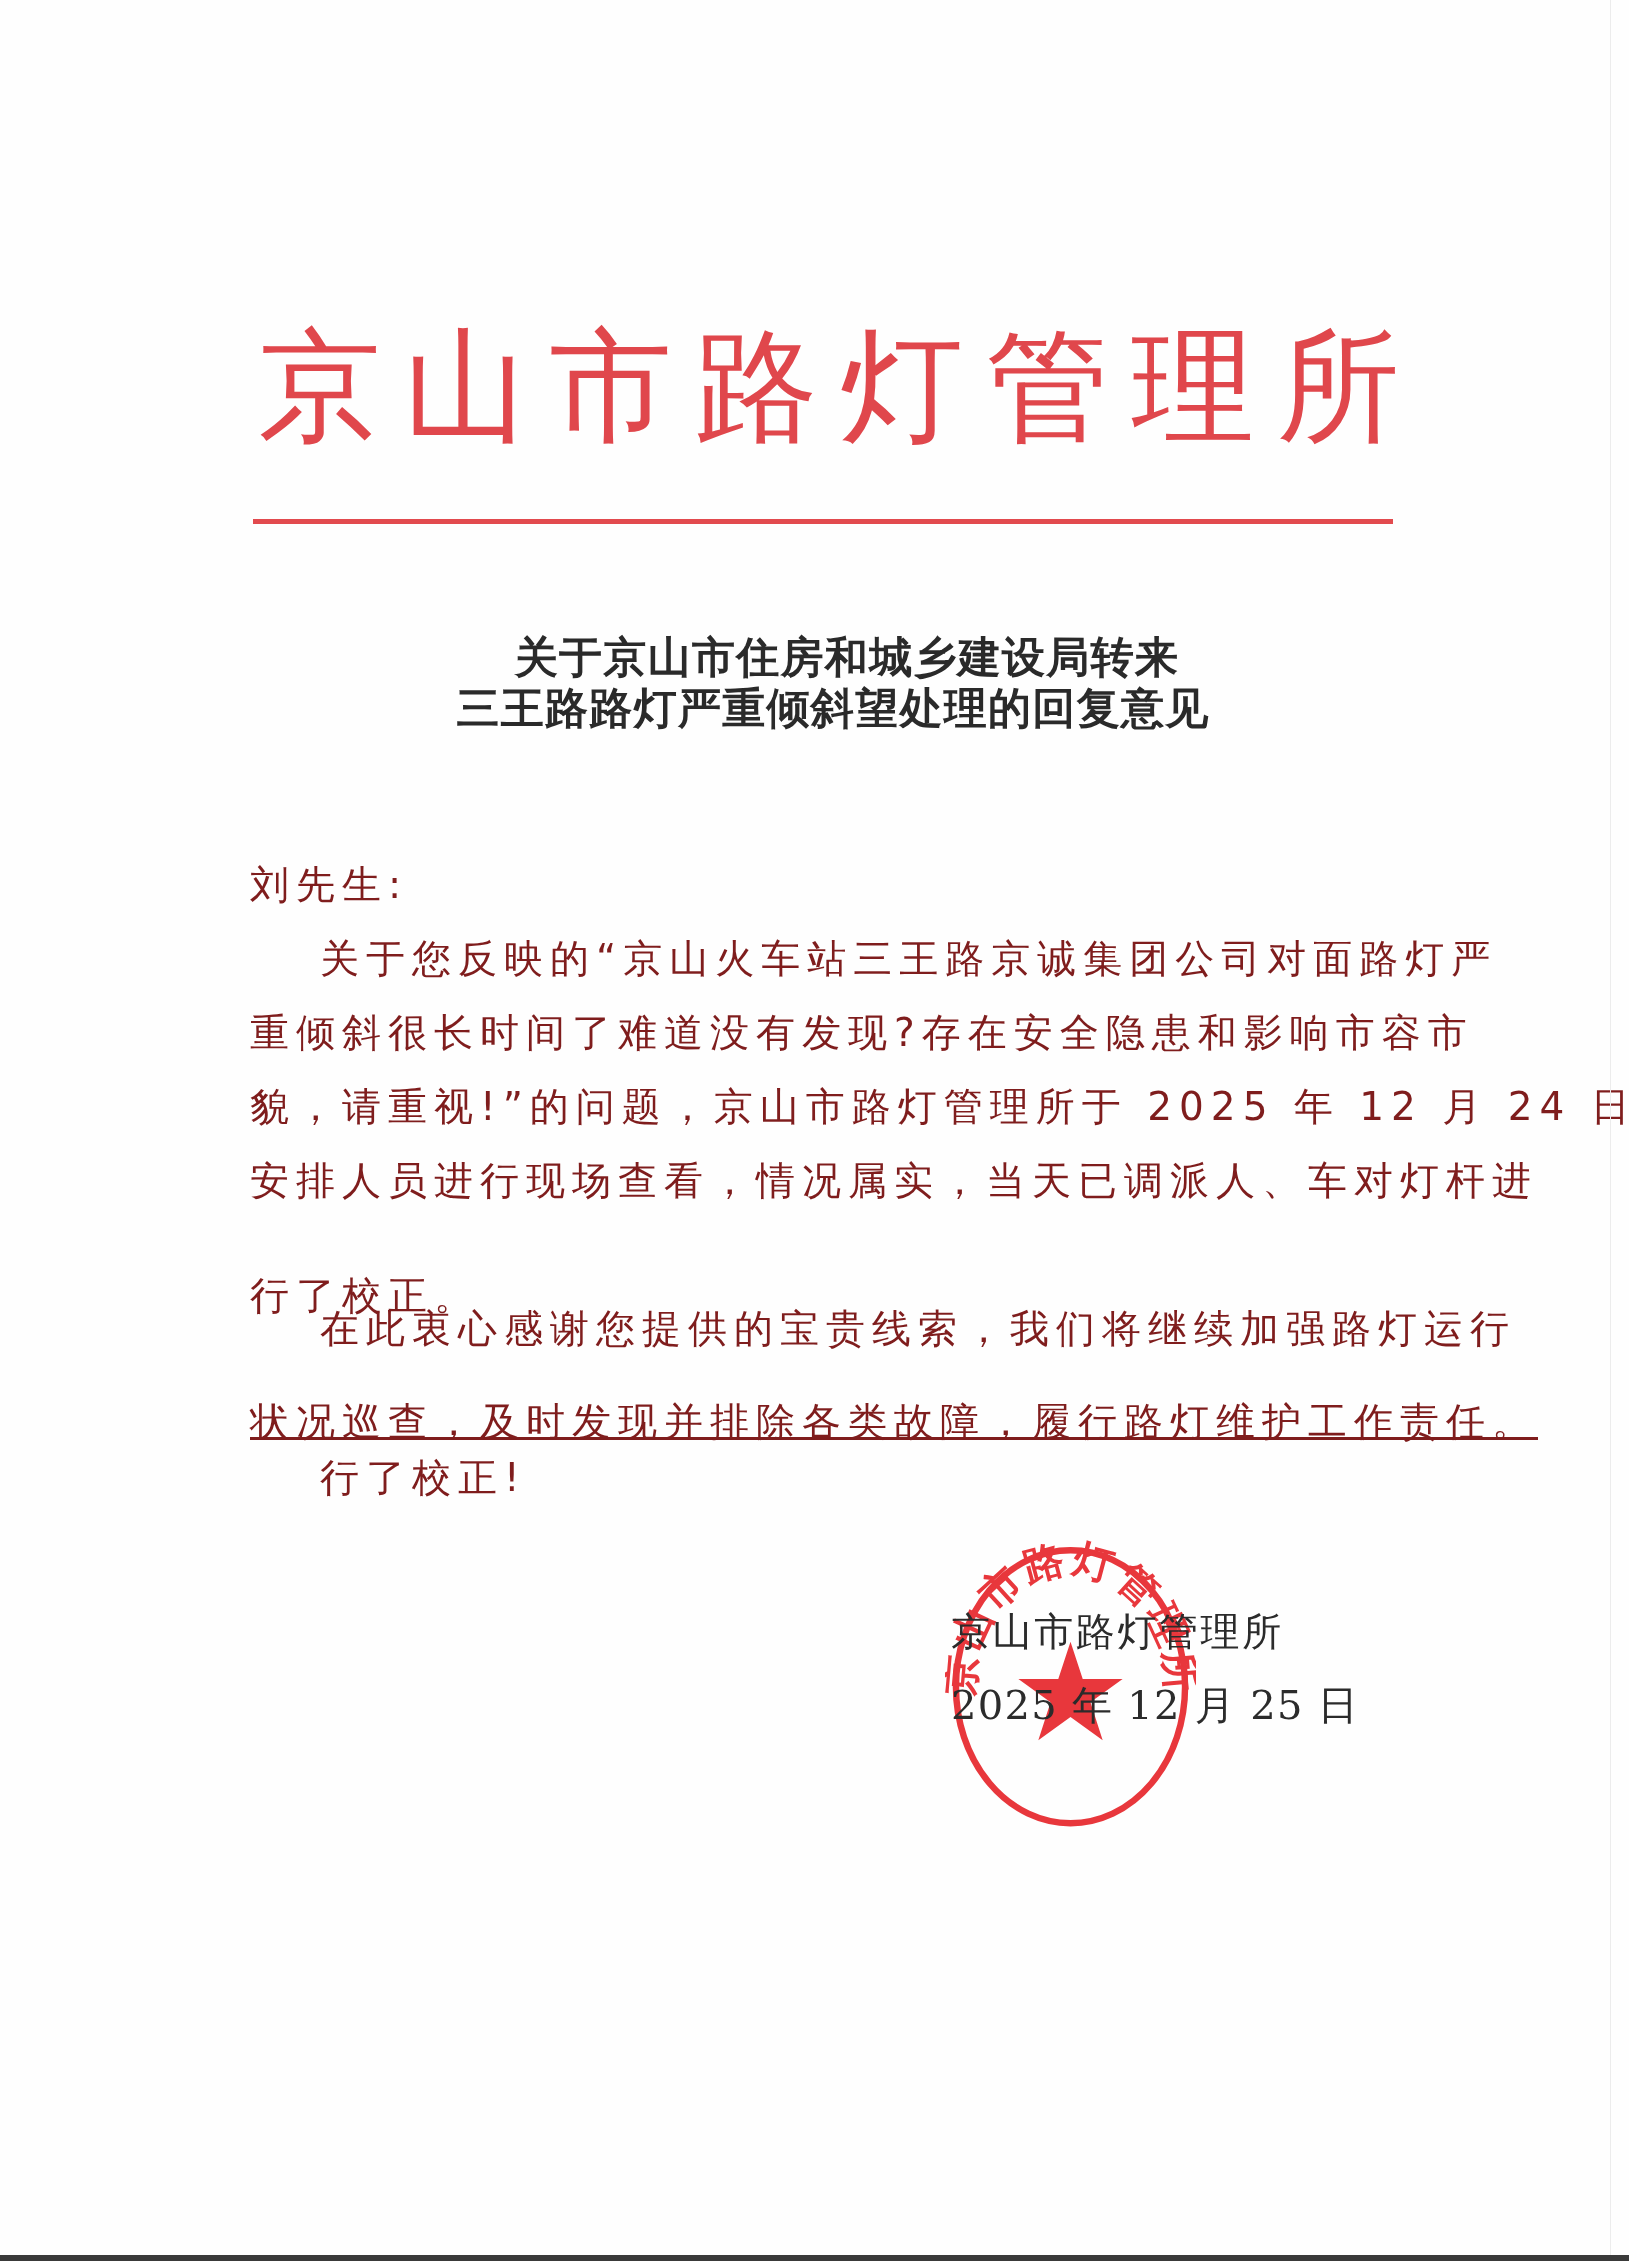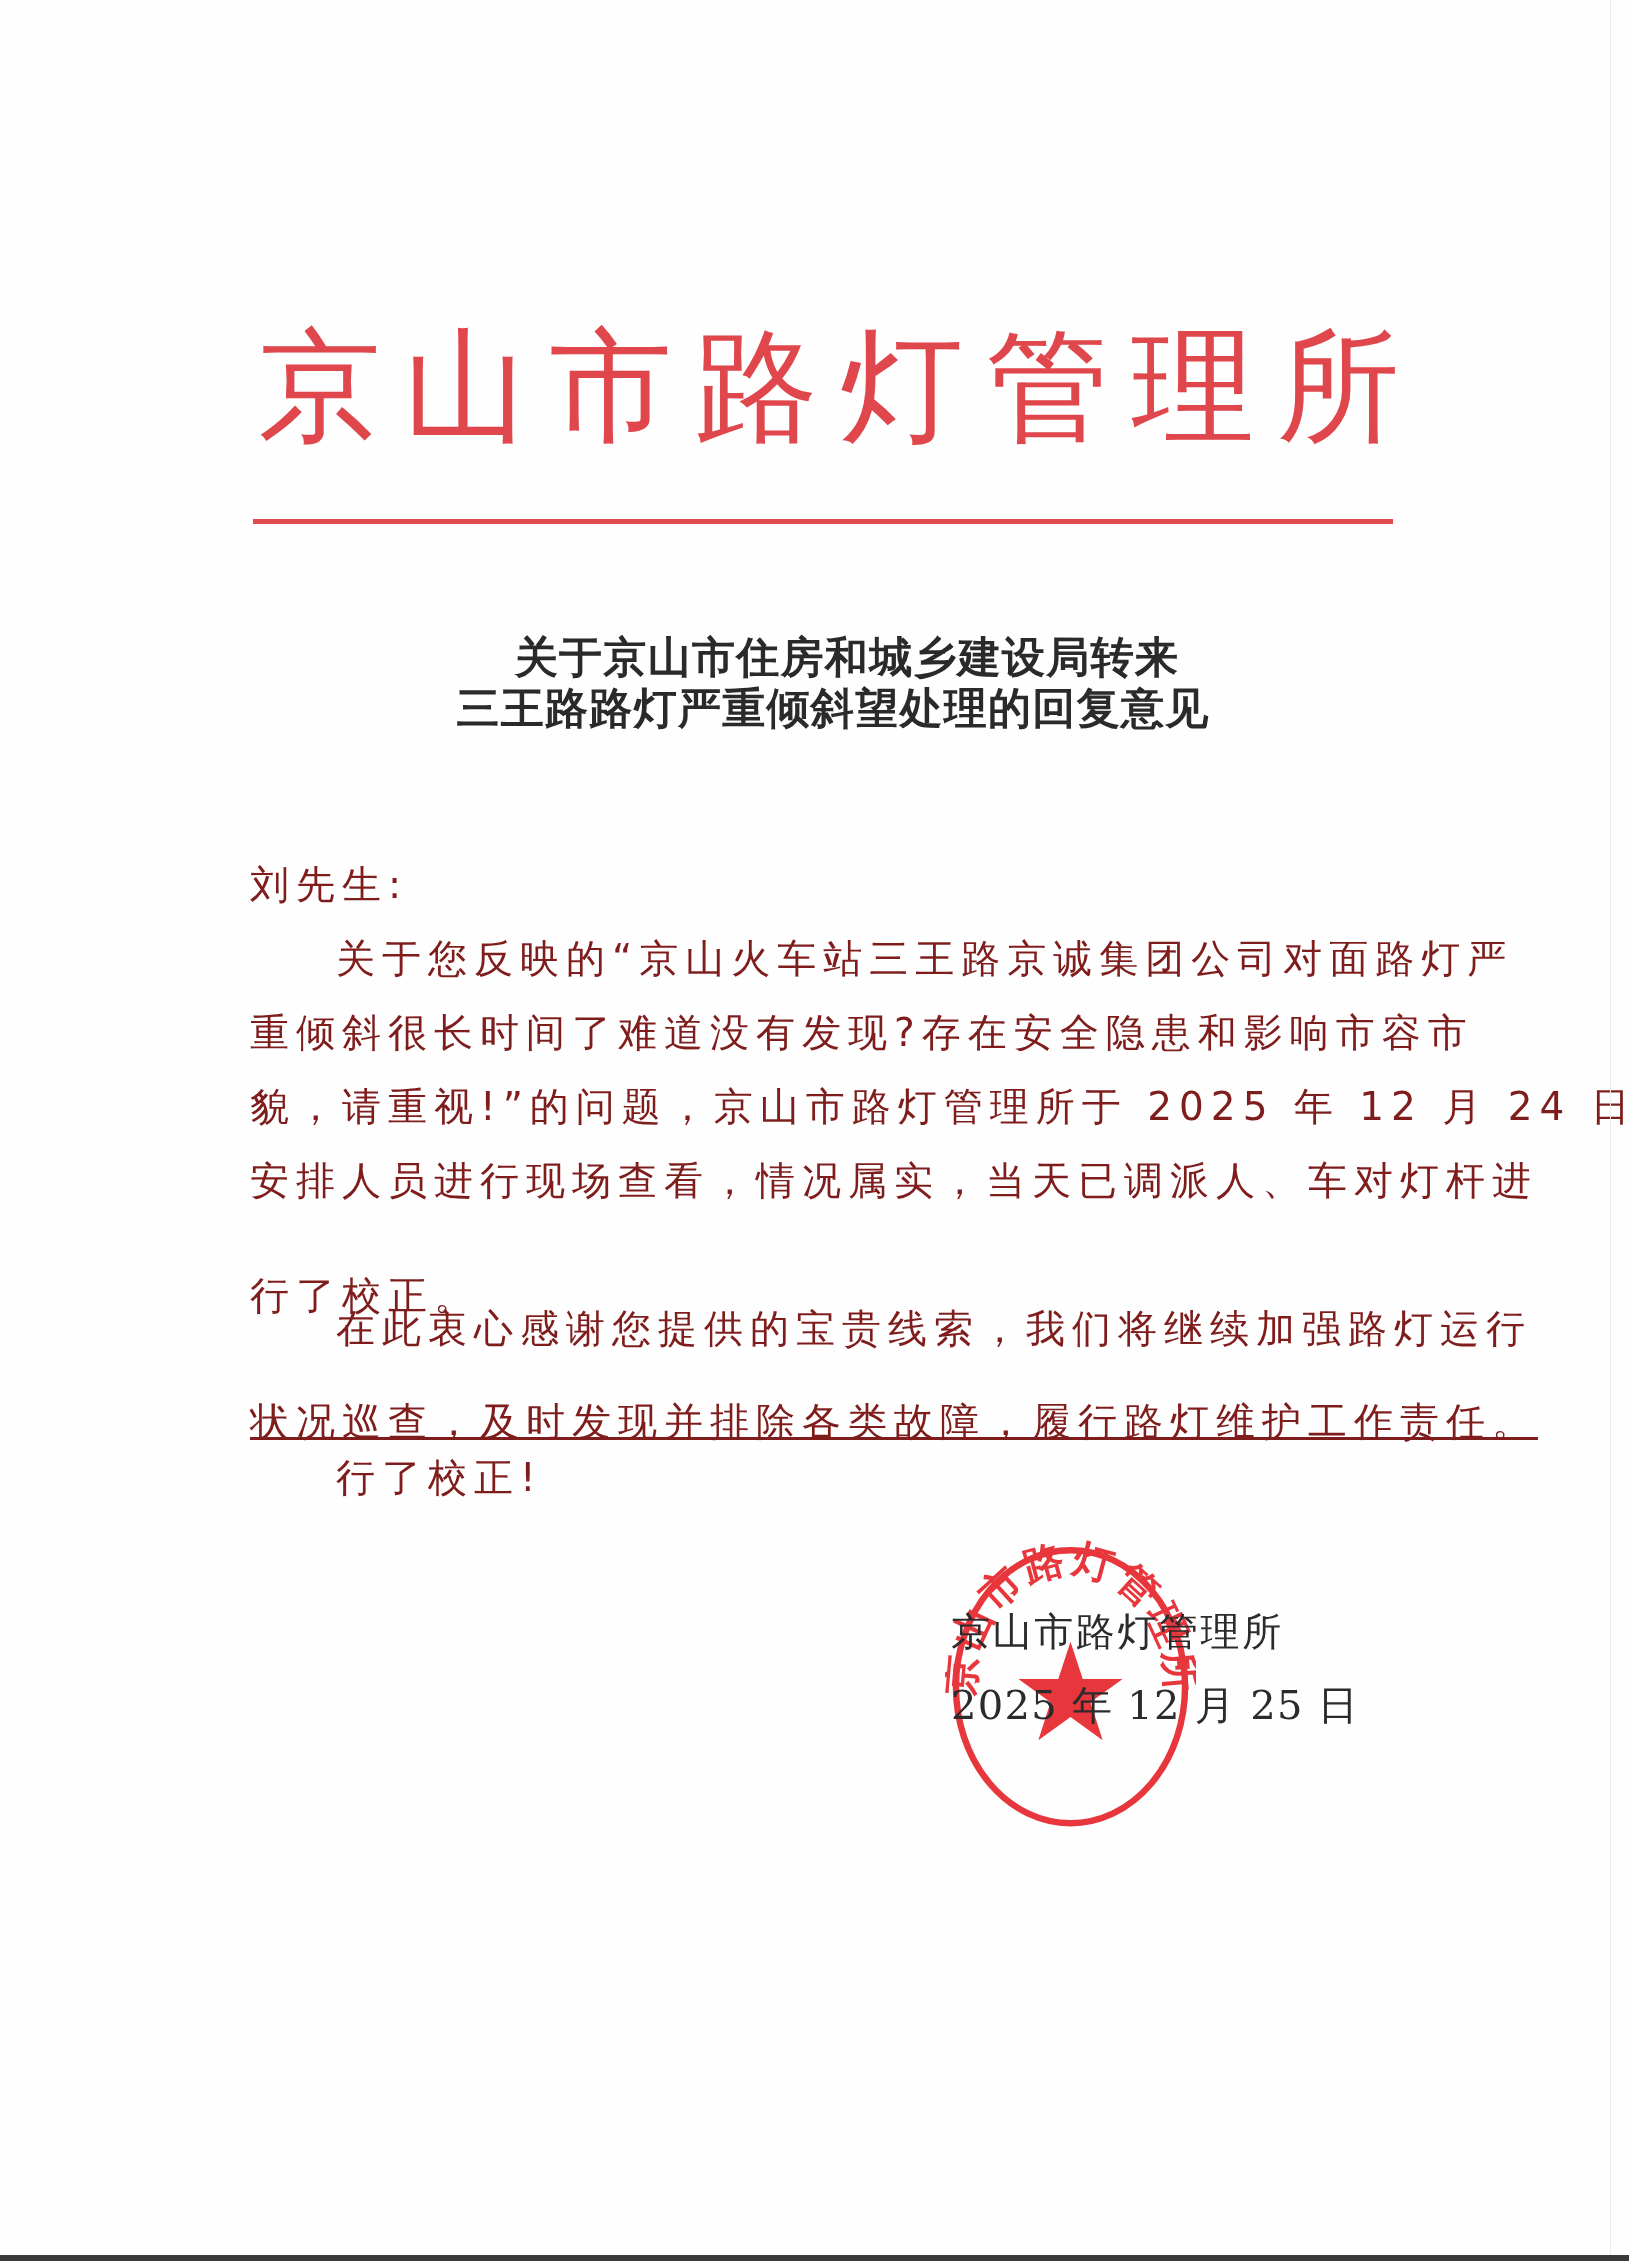--- a/index.html
+++ b/index.html
@@ -55,21 +55,21 @@
     text-align: center;
     font-family: "DejaVu Sans", sans-serif;
     font-weight: bold;
     font-size: 43px;
     color: #2a2a2a;
     letter-spacing: 1.3px;
   }
   .doc-title.l1 { top: 629px; padding-left: 32px; }
   .doc-title.l2 { top: 680px; padding-left: 18px; }
   .p-line { position: absolute; left: 250px; font-family: "DejaVu Sans", sans-serif; font-size: 39px; color: #7f1d1d; white-space: nowrap; letter-spacing: 7px; }
-  .indent { left: 336px; }
+  .indent { left: 320px; }
 
   
   .sign-org {
     position: absolute;
     left: 951px;
     top: 1605px;
     font-family: "DejaVu Serif", serif;
     font-size: 39px;
     color: #2b2b2b;
     letter-spacing: 2.6px;

